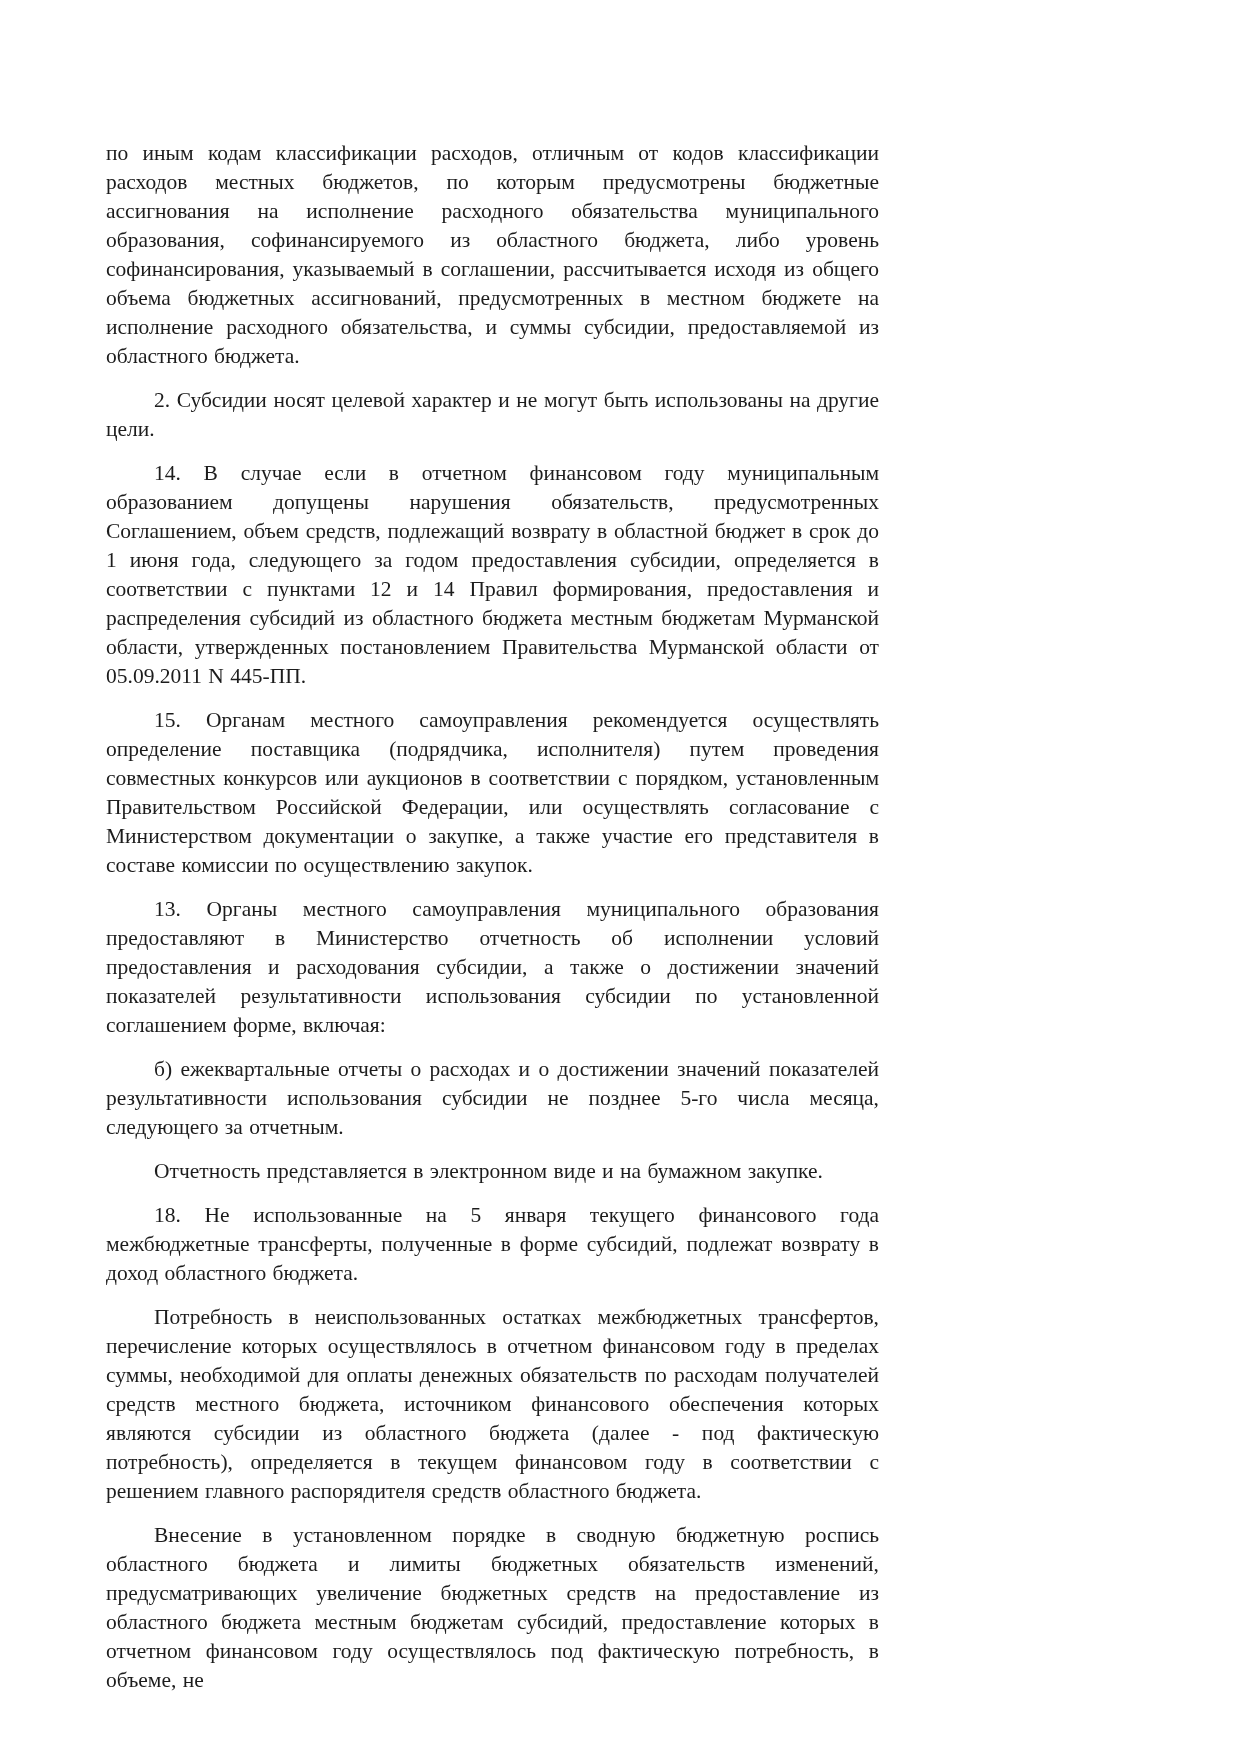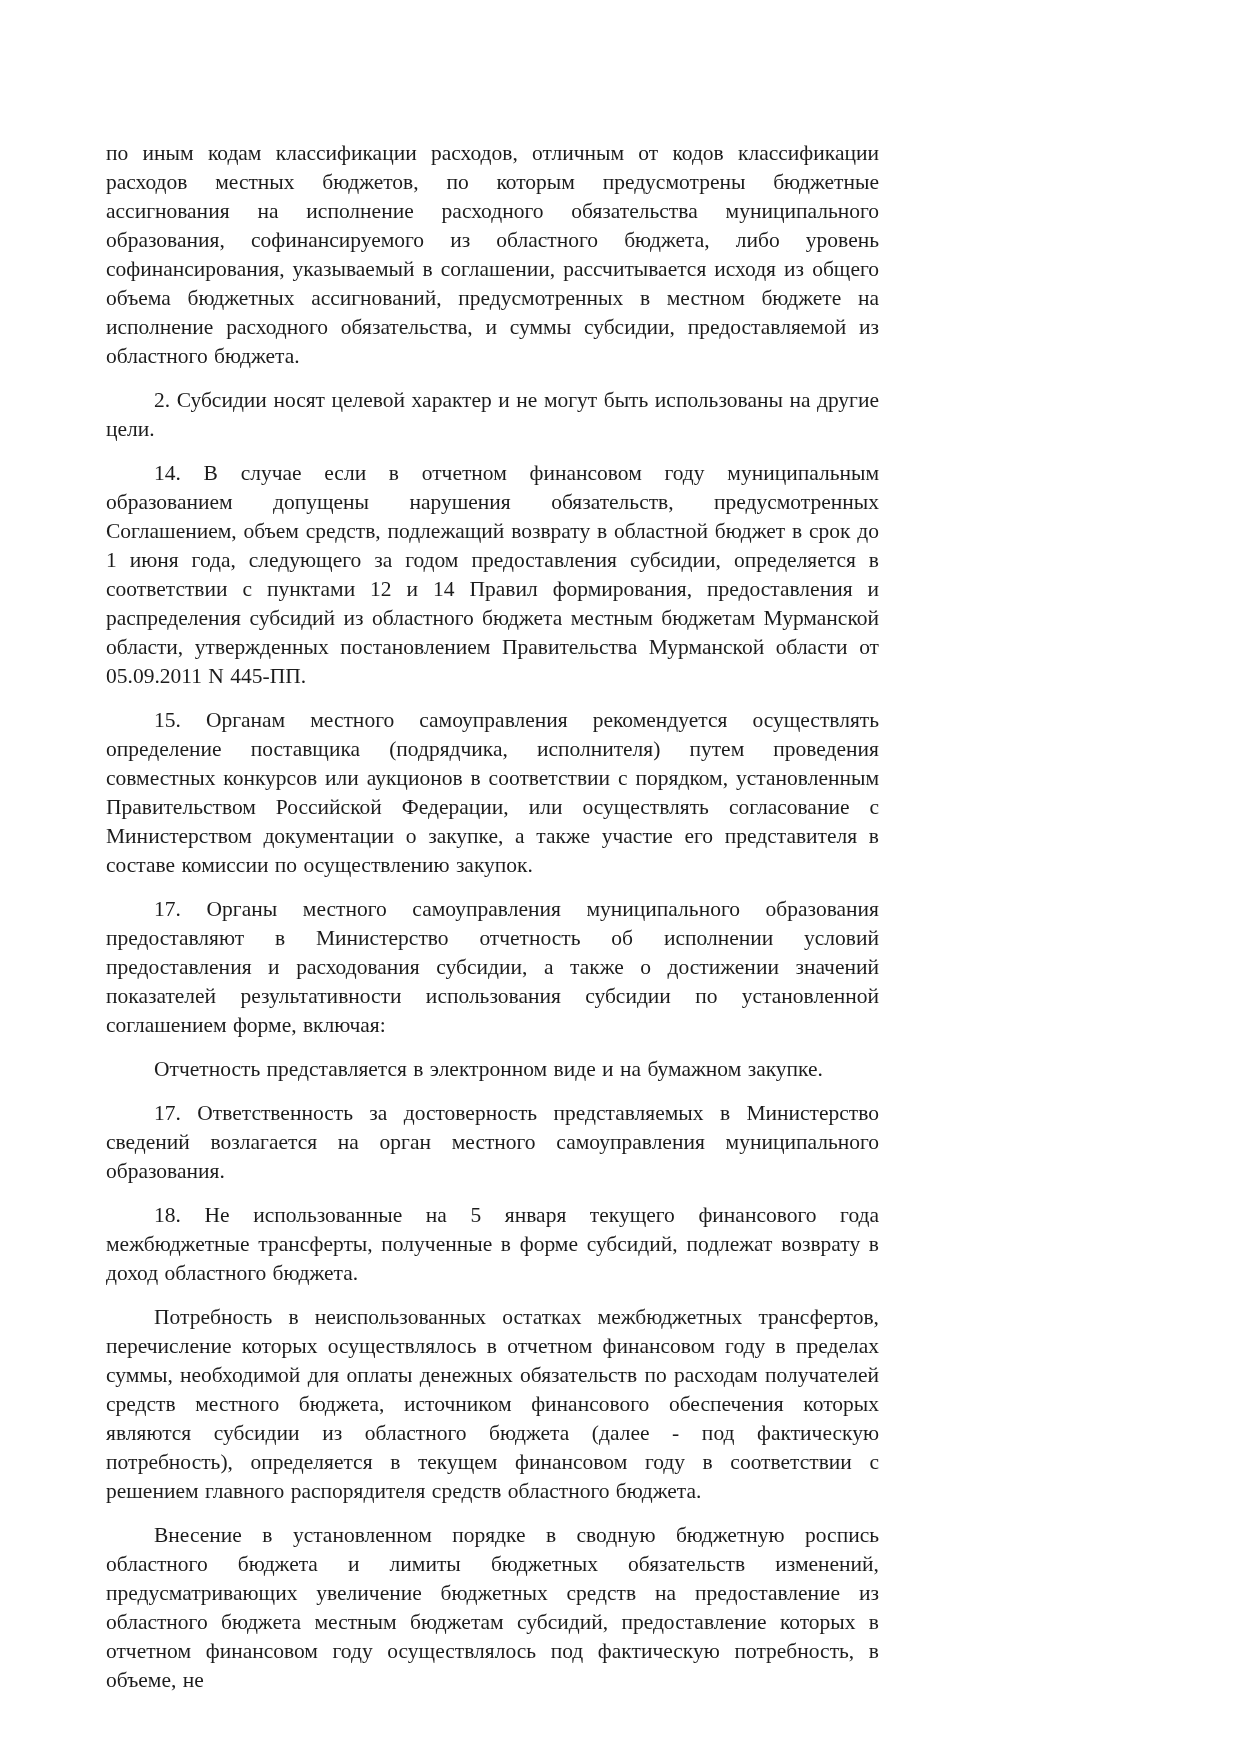--- a/index.html
+++ b/index.html
@@ -31,20 +31,20 @@
 </style>
 </head>
 <body>
 
 <div class="page">
   <div>
     <p class="paragraph no-indent">по иным кодам классификации расходов, отличным от кодов классификации расходов местных бюджетов, по которым предусмотрены бюджетные ассигнования на исполнение расходного обязательства муниципального образования, софинансируемого из областного бюджета, либо уровень софинансирования, указываемый в соглашении, рассчитывается исходя из общего объема бюджетных ассигнований, предусмотренных в местном бюджете на исполнение расходного обязательства, и суммы субсидии, предоставляемой из областного бюджета.</p>
     <p class="paragraph">2. Субсидии носят целевой характер и не могут быть использованы на другие цели.</p>
     <p class="paragraph">14. В случае если в отчетном финансовом году муниципальным образованием допущены нарушения обязательств, предусмотренных Соглашением, объем средств, подлежащий возврату в областной бюджет в срок до 1 июня года, следующего за годом предоставления субсидии, определяется в соответствии с пунктами 12 и 14 Правил формирования, предоставления и распределения субсидий из областного бюджета местным бюджетам Мурманской области, утвержденных постановлением Правительства Мурманской области от 05.09.2011 N 445-ПП.</p>
     <p class="paragraph">15. Органам местного самоуправления рекомендуется осуществлять определение поставщика (подрядчика, исполнителя) путем проведения совместных конкурсов или аукционов в соответствии с порядком, установленным Правительством Российской Федерации, или осуществлять согласование с Министерством документации о закупке, а также участие его представителя в составе комиссии по осуществлению закупок.</p>
-    <p class="paragraph">17. Органы местного самоуправления муниципального образования предоставляют в Министерство отчетность об исполнении условий предоставления и расходования субсидии, а также о достижении значений показателей результативности использования субсидии по установленной соглашением форме, включая:</p>
+    <p class="paragraph">13. Органы местного самоуправления муниципального образования предоставляют в Министерство отчетность об исполнении условий предоставления и расходования субсидии, а также о достижении значений показателей результативности использования субсидии по установленной соглашением форме, включая:</p>
+    <p class="paragraph">б) ежеквартальные отчеты о расходах и о достижении значений показателей результативности использования субсидии не позднее 5-го числа месяца, следующего за отчетным.</p>
     <p class="paragraph">Отчетность представляется в электронном виде и на бумажном закупке.</p>
-    <p class="paragraph">17. Ответственность за достоверность представляемых в Министерство сведений возлагается на орган местного самоуправления муниципального образования.</p>
     <p class="paragraph">18. Не использованные на 5 января текущего финансового года межбюджетные трансферты, полученные в форме субсидий, подлежат возврату в доход областного бюджета.</p>
     <p class="paragraph">Потребность в неиспользованных остатках межбюджетных трансфертов, перечисление которых осуществлялось в отчетном финансовом году в пределах суммы, необходимой для оплаты денежных обязательств по расходам получателей средств местного бюджета, источником финансового обеспечения которых являются субсидии из областного бюджета (далее - под фактическую потребность), определяется в текущем финансовом году в соответствии с решением главного распорядителя средств областного бюджета.</p>
     <p class="paragraph">Внесение в установленном порядке в сводную бюджетную роспись областного бюджета и лимиты бюджетных обязательств изменений, предусматривающих увеличение бюджетных средств на предоставление из областного бюджета местным бюджетам субсидий, предоставление которых в отчетном финансовом году осуществлялось под фактическую потребность, в объеме, не</p>
   </div>
 </div>
 
 </body></html>

